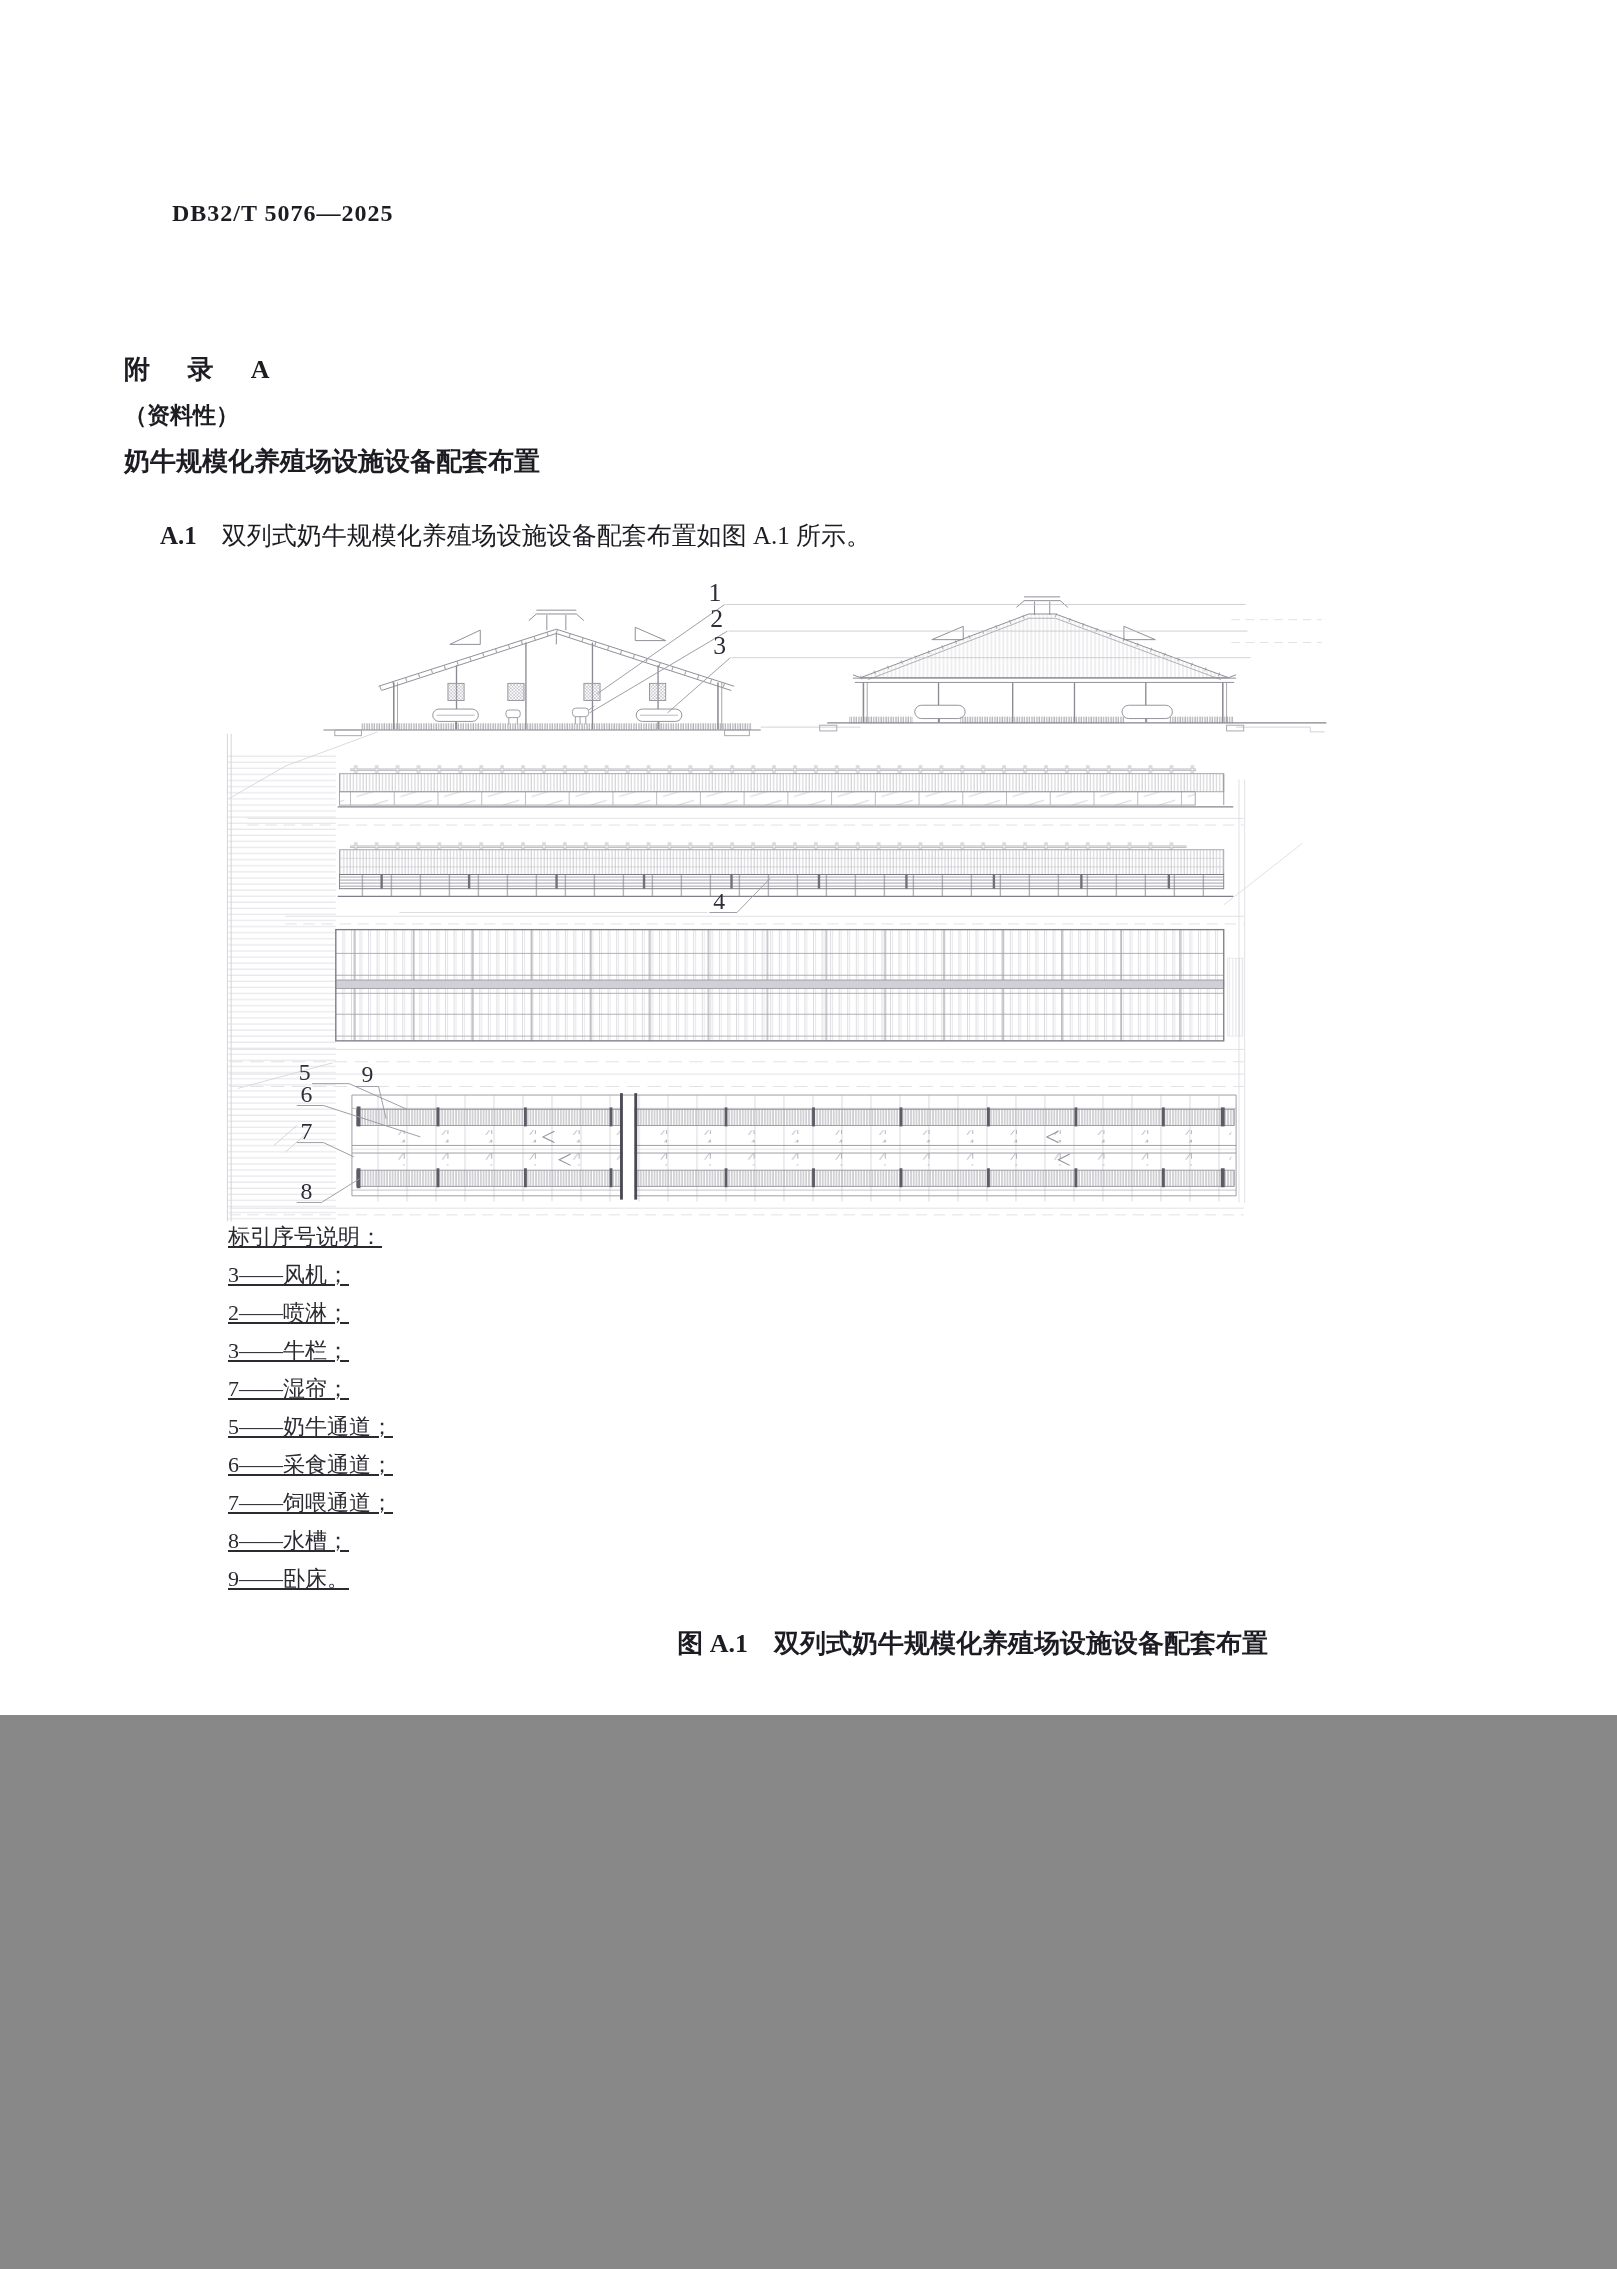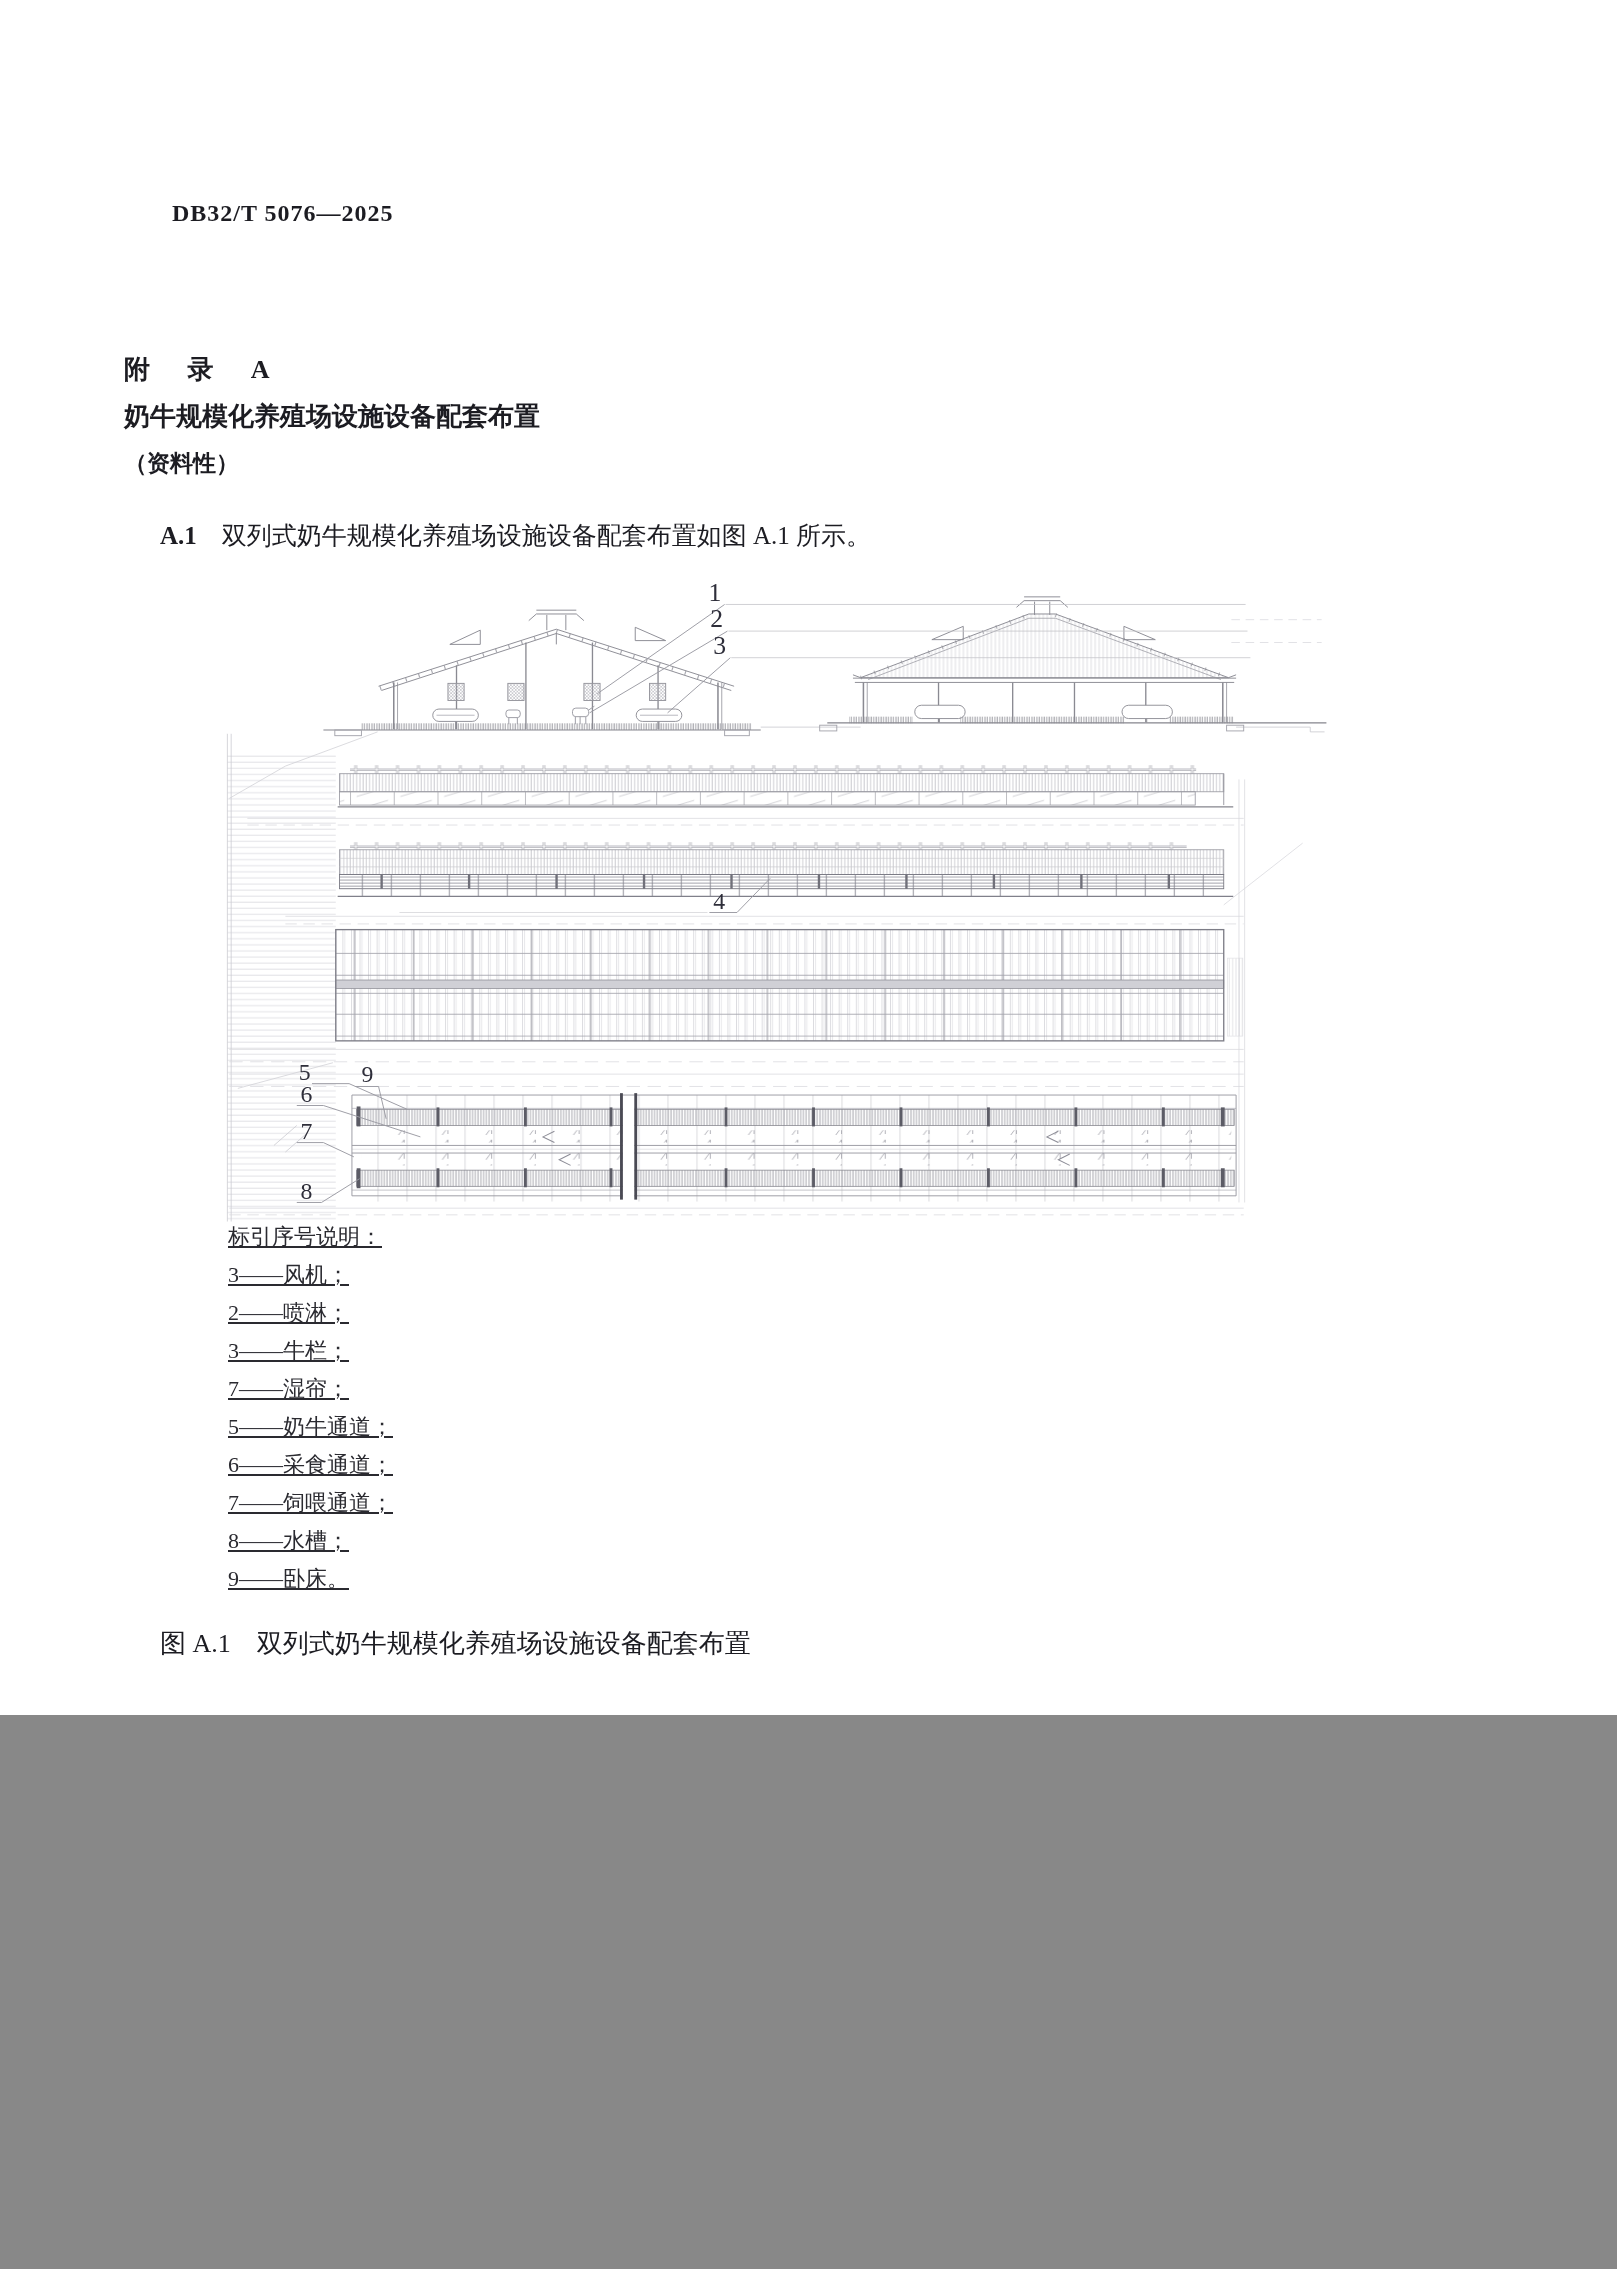--- a/index.html
+++ b/index.html
@@ -7,36 +7,36 @@
         font-family:"Liberation Serif", serif;color:#1c1c22;}
   .abs{position:absolute;}
   #std-code{left:172px;top:200px;font-size:24px;font-weight:bold;letter-spacing:1px;}
   #title-block{left:124px;top:352px;width:1332px;text-align:left;}
   #appendix-title{font-size:26px;font-weight:bold;letter-spacing:5.7px;}
   #appendix-informative{margin-top:13.3px;font-size:23px;font-weight:600;}
   #appendix-heading{margin-top:12.4px;font-size:26px;font-weight:bold;}
   #clause{left:160px;top:519px;width:1294px;font-size:25px;}
   #clause .num{font-weight:bold;margin-right:25px;font-family:Liberation Serif, serif;}
   #legend{left:228px;top:1218px;font-size:22px;line-height:38px;color:#2a2a30;text-decoration:underline;}
-  #figure-caption{left:160px;top:1626px;width:1108px;text-align:left;
-                  font-size:26px;font-weight:normal;}
+  #figure-caption{left:160px;top:1626px;width:1108px;text-align:right;
+                  font-size:26px;font-weight:bold;}
   #page-num{left:204px;top:2092px;font-size:24px;color:#3a3a44;}
   svg text{font-family:"Liberation Serif", serif;fill:#2e2e3a;}
 </style>
 </head>
 <body>
 
 <div id="page">
 
   <div class="abs" id="std-code">DB32/T 5076—2025</div>
 
   <div class="abs" id="title-block">
     <div id="appendix-title">附　录　A</div>
+    <div id="appendix-informative">（资料性）</div>
     <div id="appendix-heading">奶牛规模化养殖场设施设备配套布置</div>
-    <div id="appendix-informative">（资料性）</div>
   </div>
 
   <div class="abs" id="clause">
     <span class="num">A.1</span><span>双列式奶牛规模化养殖场设施设备配套布置如图 A.1 所示。</span>
   </div>
 
   <svg class="abs" style="left:214px;top:575px" width="1122" height="656" viewBox="225 605 1180 690">
     <defs>
       <pattern id="vstripe" width="3.4" height="8" patternUnits="userSpaceOnUse">
         <line x1="1" y1="0" x2="1" y2="8" stroke="#b9b9bf" stroke-width="0.8"></line>

